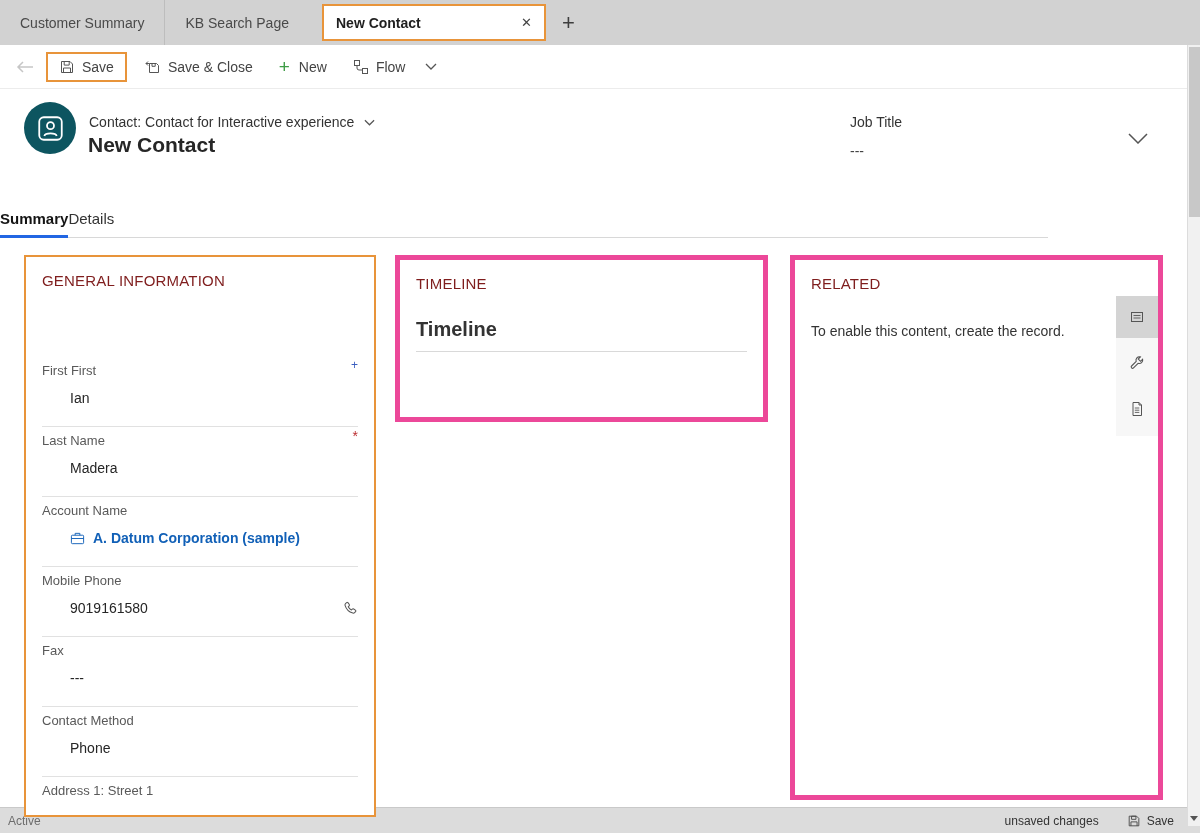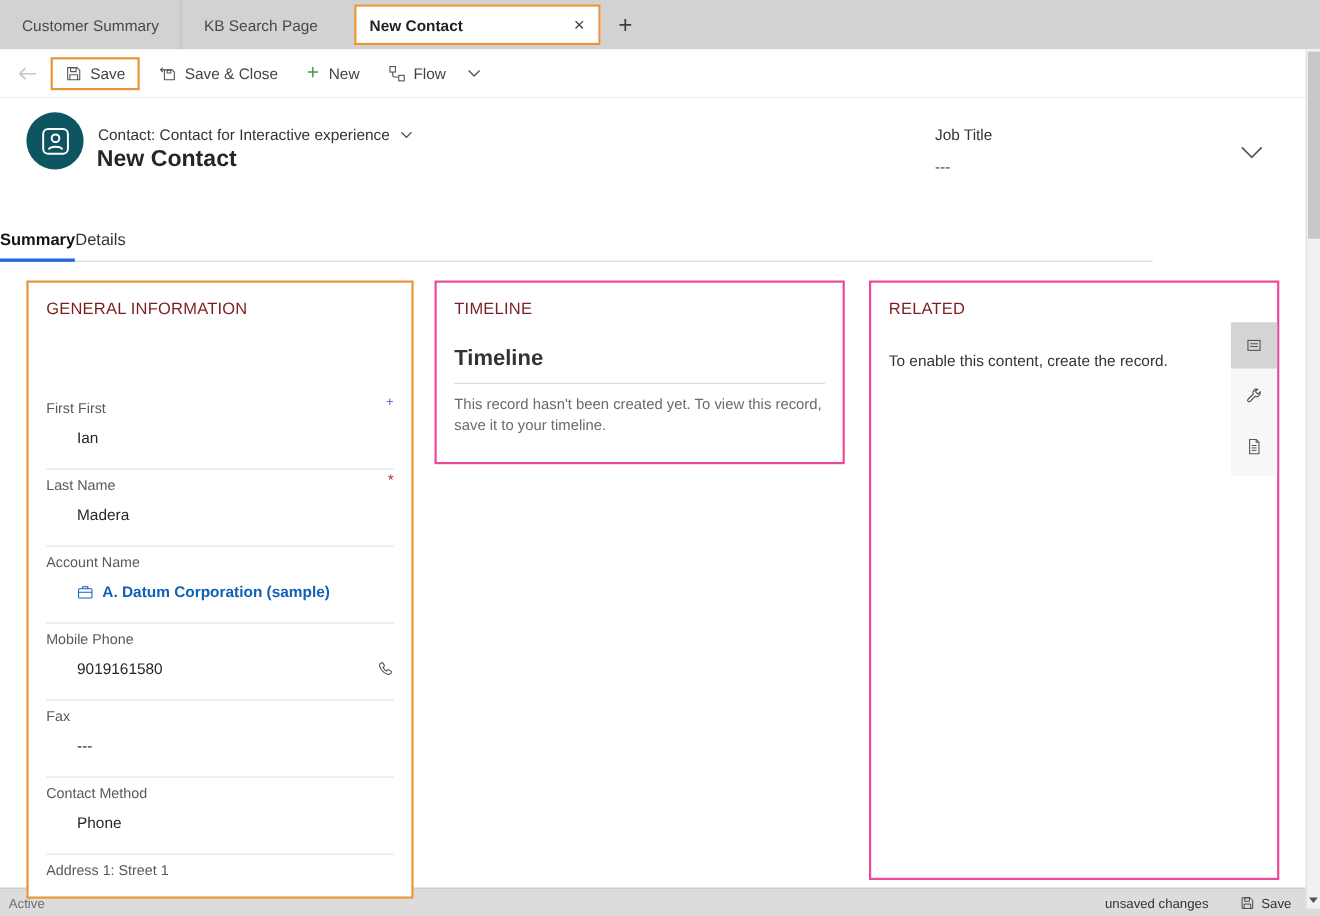--- a/index.html
+++ b/index.html
@@ -40,21 +40,21 @@
   .job-label{position:absolute;left:850px;top:25px;font-size:14px;color:#333;}
   .job-value{position:absolute;left:850px;top:54px;font-size:14px;color:#444;cursor:text;}
   .header-chevron{position:absolute;left:1128px;top:44px;color:#555;cursor:pointer;}
 
   
   .formtabs{position:absolute;top:201px;left:0;width:1048px;height:37px;border-bottom:1px solid #d8d8d8;display:flex;background:#fff;}
   .ftab{font-size:15px;color:#333;display:flex;align-items:center;height:37px;border-bottom:3px solid transparent;cursor:pointer;}
   .ftab.active{font-weight:700;color:#141414;border-bottom-color:var(--tab-underline-blue);}
 
   
-  .panel{position:absolute;background:#fff;border:2px solid #ec4899;}
+  .panel{position:absolute;background:#fff;border:5px solid #ec4899;}
   .panel-title{font-size:15px;color:#7f1d1d;padding:15px 16px 0 16px;letter-spacing:.2px;}
   .panel.general{left:24px;top:255px;width:352px;height:562px;border:2px solid var(--highlight-orange);overflow:hidden;z-index:5;}
   .panel.timeline{left:395px;top:255px;width:373px;height:167px;}
   .panel.related{left:790px;top:255px;width:373px;height:545px;}
 
   
   .fields{position:absolute;top:100px;left:0;right:0;}
   .field-row{position:relative;margin:0 16px;height:70px;padding-top:6px;border-bottom:1px solid #e1e1e1;cursor:text;}
   .field-label{font-size:13px;color:#595959;}
   .field-value{margin-top:12px;font-size:14px;color:#262626;display:flex;align-items:center;justify-content:space-between;margin-left:28px;}
@@ -259,21 +259,20 @@
         <div class="field-value"></div>
       </div>
 
     </div>
   </div>
 
   <div class="panel timeline">
     <div class="panel-title">TIMELINE</div>
     <div class="tl-heading">Timeline</div>
     <div class="tl-divider"></div>
-    <div class="tl-message">This record hasn't been created yet.  To view this record, save it to your timeline.</div>
   </div>
 
   <div class="panel related">
     <div class="panel-title">RELATED</div>
     <div class="rel-message">To enable this content, create the record.</div>
     <div class="rel-strip">
       <div class="rel-cell selected">
         <span>
           <svg viewBox="0 0 16 16" width="16" height="16">
               <rect x="2.5" y="3.5" width="11" height="9" fill="none" stroke="currentColor"></rect>

